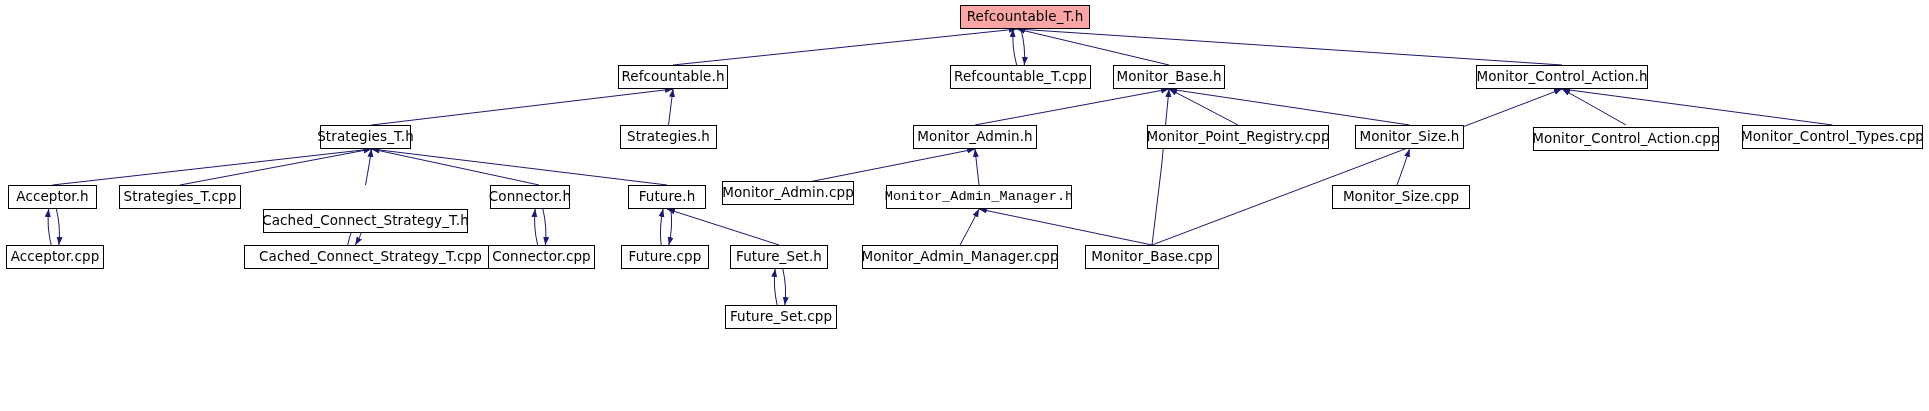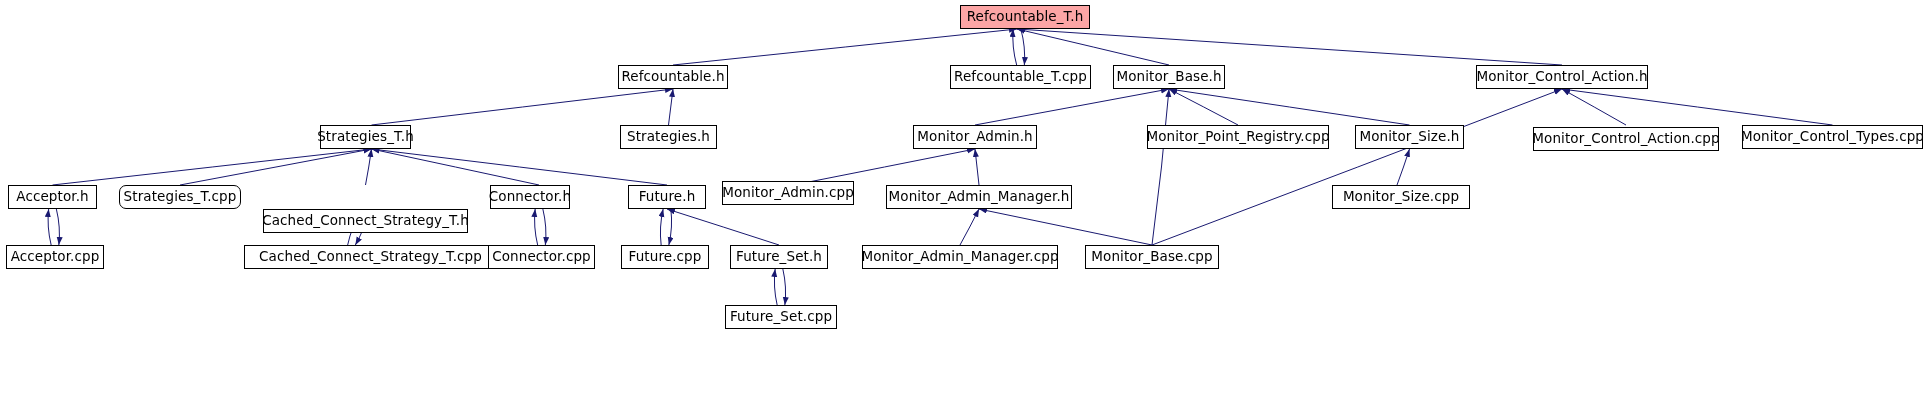--- a/index.html
+++ b/index.html
@@ -126,36 +126,36 @@
       </div>
       <div class="node" style="left: 1533px; top: 127px; width: 186px;">
         <span class="lbl">Monitor_Control_Action.cpp</span>
       </div>
       <div class="node" style="left: 1742px; top: 125px; width: 181px;">
         <span class="lbl">Monitor_Control_Types.cpp</span>
       </div>
       <div class="node" style="left: 8px; top: 185px; width: 89px;">
         <span class="lbl">Acceptor.h</span>
       </div>
-      <div class="node" style="left: 119px; top: 185px; width: 122px; border-radius: 7px;">
+      <div class="node" style="left: 119px; top: 185px; width: 122px;">
         <span class="lbl">Strategies_T.cpp</span>
       </div>
       <div class="node" style="left: 263px; top: 185px; width: 205px; margin-top: 24px;">
         <span class="lbl">Cached_Connect_Strategy_T.h</span>
       </div>
       <div class="node" style="left: 490px; top: 185px; width: 80px;">
         <span class="lbl">Connector.h</span>
       </div>
       <div class="node" style="left: 628px; top: 185px; width: 78px;">
         <span class="lbl">Future.h</span>
       </div>
       <div class="node" style="left: 722px; top: 181px; width: 132px;">
         <span class="lbl">Monitor_Admin.cpp</span>
       </div>
-      <div class="node" style="left: 886px; top: 185px; width: 186px;">
+      <div class="node" style="left: 886px; top: 185px; width: 186px; font-family: Liberation Mono, monospace;">
         <span class="lbl">Monitor_Admin_Manager.h</span>
       </div>
       <div class="node" style="left: 1332px; top: 185px; width: 138px;">
         <span class="lbl">Monitor_Size.cpp</span>
       </div>
       <div class="node" style="left: 6px; top: 245px; width: 98px;">
         <span class="lbl">Acceptor.cpp</span>
       </div>
       <div class="node" style="left: 244px; top: 245px; width: 253px;">
         <span class="lbl">Cached_Connect_Strategy_T.cpp</span>

